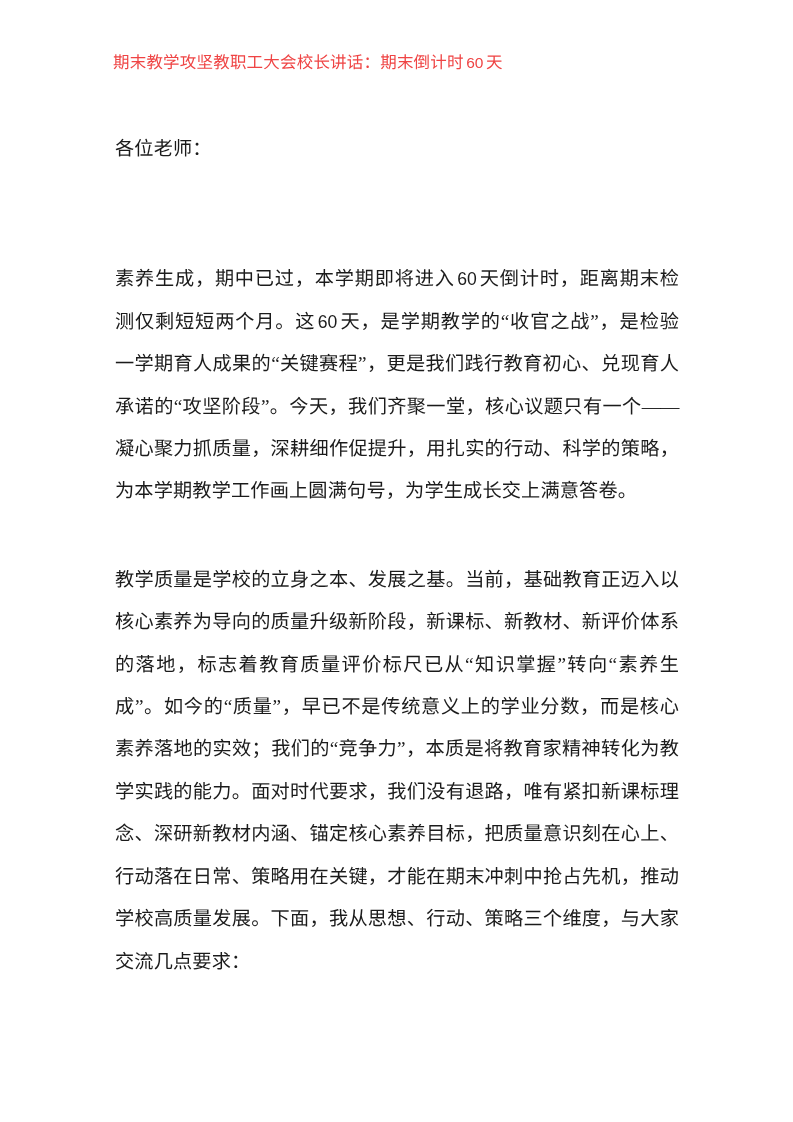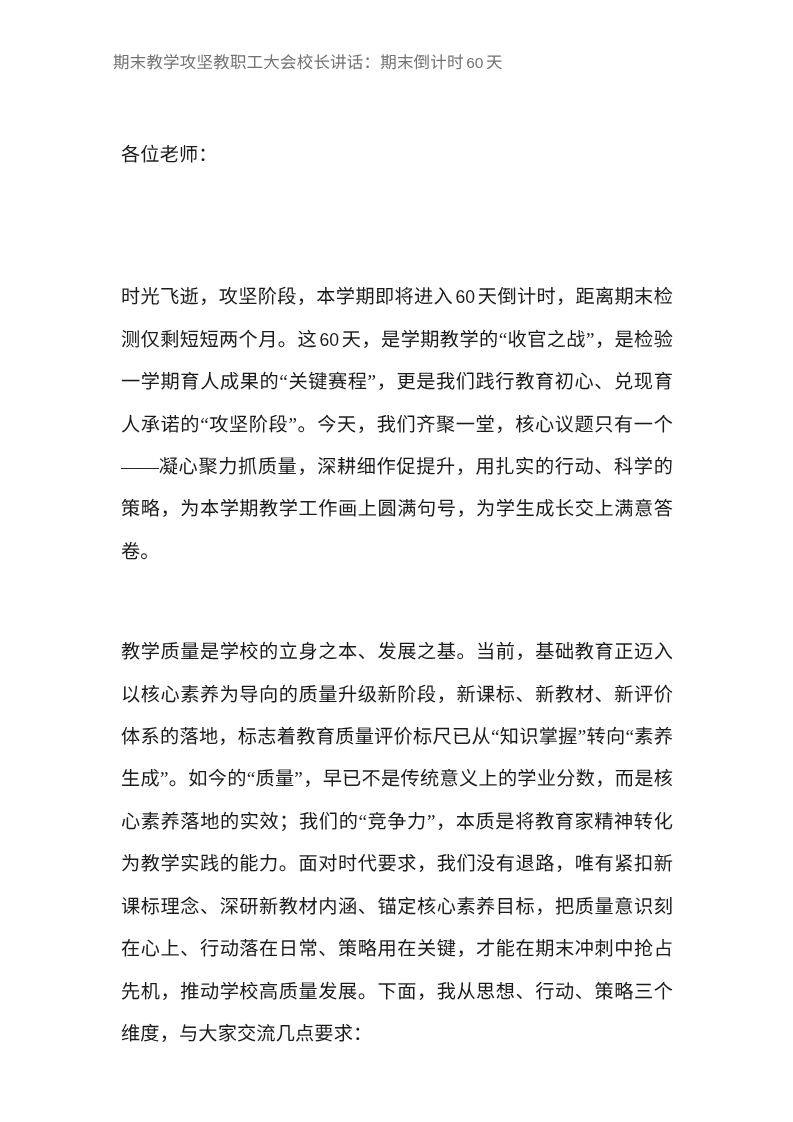--- a/index.html
+++ b/index.html
@@ -35,27 +35,27 @@
 
   
   .doc-title {
     margin: 0;
     padding: 0;
     font-family: "Liberation Serif", "DejaVu Serif", serif;
     font-size: 16.5px;
     font-weight: normal;
     line-height: 42px;
     letter-spacing: 0.2px;
-    color: #737373;
+    color: #ef4444;
     white-space: nowrap;
   }
 
   
   .para {
-    margin: 8px;
+    margin: 2px;
     padding: 0;
     font-family: "Liberation Serif", "DejaVu Serif", serif;
     font-size: 19.2px;
     line-height: 42.4px;
     color: #1b1b1b;
     text-align: justify;
     text-justify: inter-ideograph;
     letter-spacing: 0.15px;
   }
 
@@ -99,20 +99,20 @@
 
     <div class="spacer-2"></div>
 
     <p class="para short">各位老师：</p>
 
     <div class="spacer-2"></div>
 
 
     <div class="spacer-2"></div>
 
-    <p class="para"><span>时光飞逝，攻坚阶段，本学期即将进入</span><span class="lat lat-sp-l lat-sp-r">60</span><span>天倒计时，距离期末检测仅剩短短两个月。这</span><span class="lat lat-sp-l lat-sp-r">60</span><span>天，是学期教学的“收官之战”，是检验一学期育人成果的“关键赛程”，更是我们践行教育初心、兑现育人承诺的“攻坚阶段”。今天，我们齐聚一堂，核心议题只有一个</span><span class="dash">——</span><span>凝心聚力抓质量，深耕细作促提升，用扎实的行动、科学的策略，为本学期教学工作画上圆满句号，为学生成长交上满意答卷。</span></p>
+    <p class="para"><span>素养生成，期中已过，本学期即将进入</span><span class="lat lat-sp-l lat-sp-r">60</span><span>天倒计时，距离期末检测仅剩短短两个月。这</span><span class="lat lat-sp-l lat-sp-r">60</span><span>天，是学期教学的“收官之战”，是检验一学期育人成果的“关键赛程”，更是我们践行教育初心、兑现育人承诺的“攻坚阶段”。今天，我们齐聚一堂，核心议题只有一个</span><span class="dash">——</span><span>凝心聚力抓质量，深耕细作促提升，用扎实的行动、科学的策略，为本学期教学工作画上圆满句号，为学生成长交上满意答卷。</span></p>
 
     <div class="spacer-2"></div>
 
     <p class="para"><span>教学质量是学校的立身之本、发展之基。当前，基础教育正迈入以核心素养为导向的质量升级新阶段，新课标、新教材、新评价体系的落地，标志着教育质量评价标尺已从“知识掌握”转向“素养生成”。如今的“质量”，早已不是传统意义上的学业分数，而是核心素养落地的实效；我们的“竞争力”，本质是将教育家精神转化为教学实践的能力。面对时代要求，我们没有退路，唯有紧扣新课标理念、深研新教材内涵、锚定核心素养目标，把质量意识刻在心上、行动落在日常、策略用在关键，才能在期末冲刺中抢占先机，推动学校高质量发展。下面，我从思想、行动、策略三个维度，与大家交流几点要求：</span></p>
 
   </div>
 </div>
 
 </body></html>

